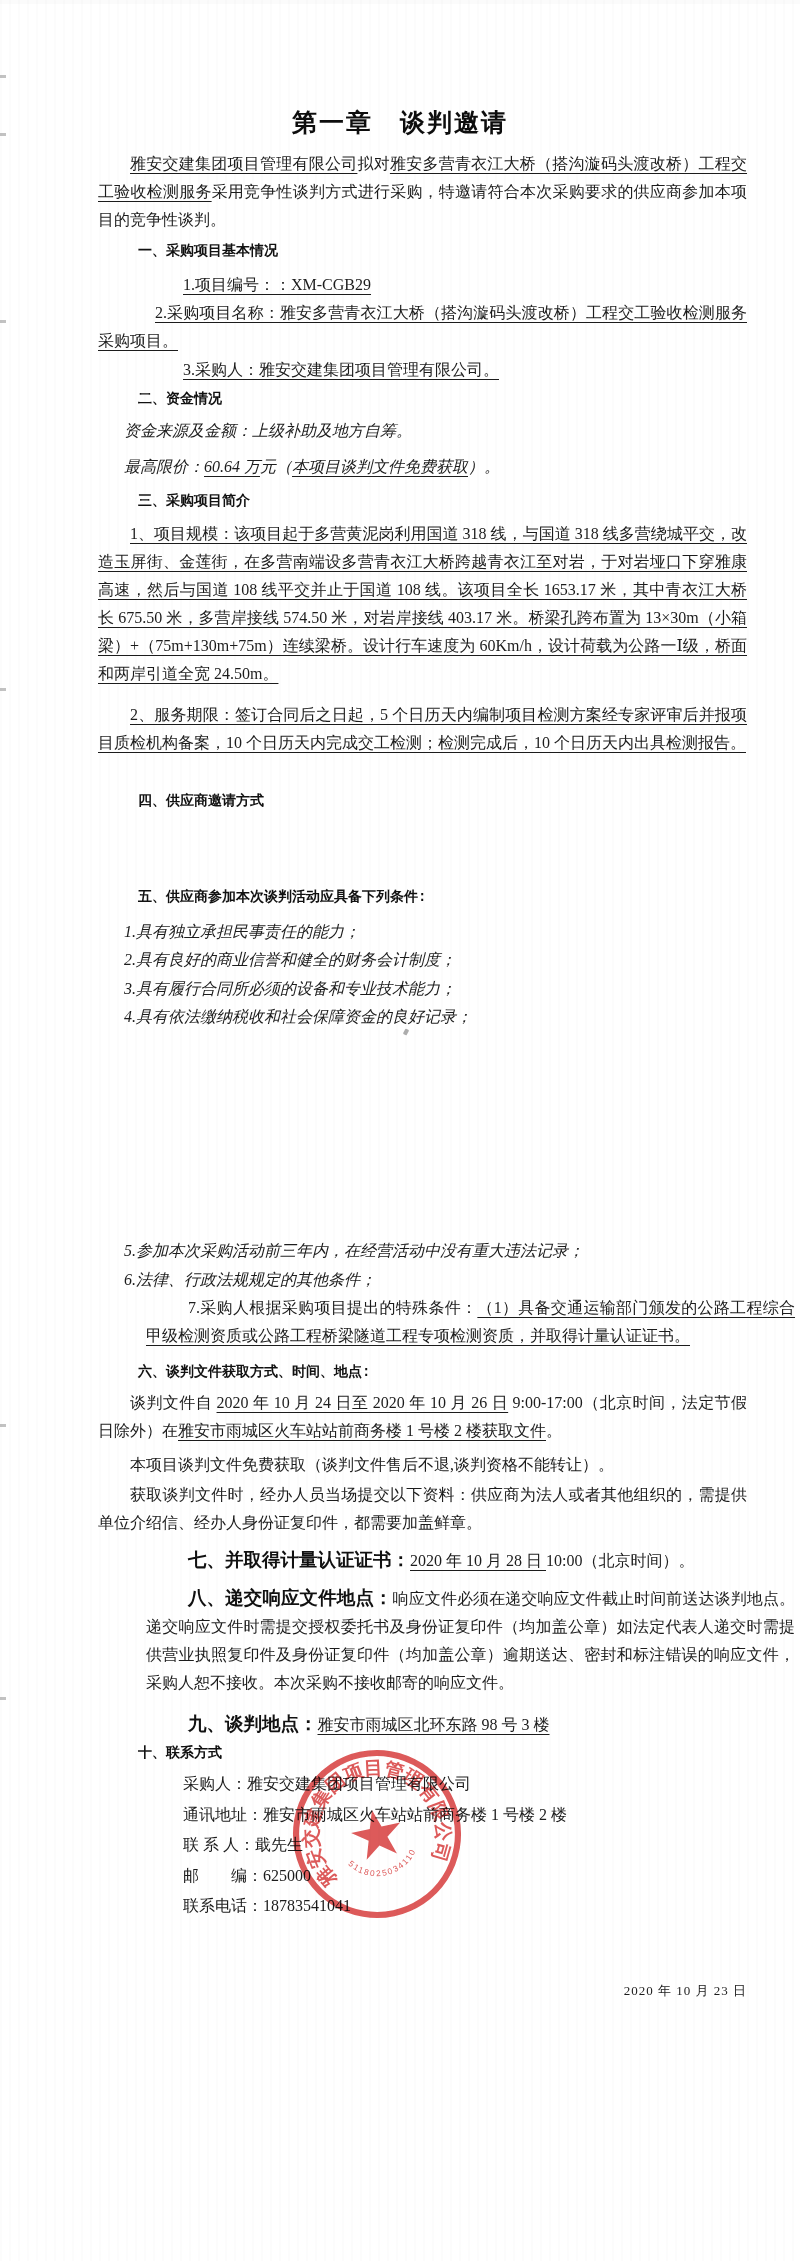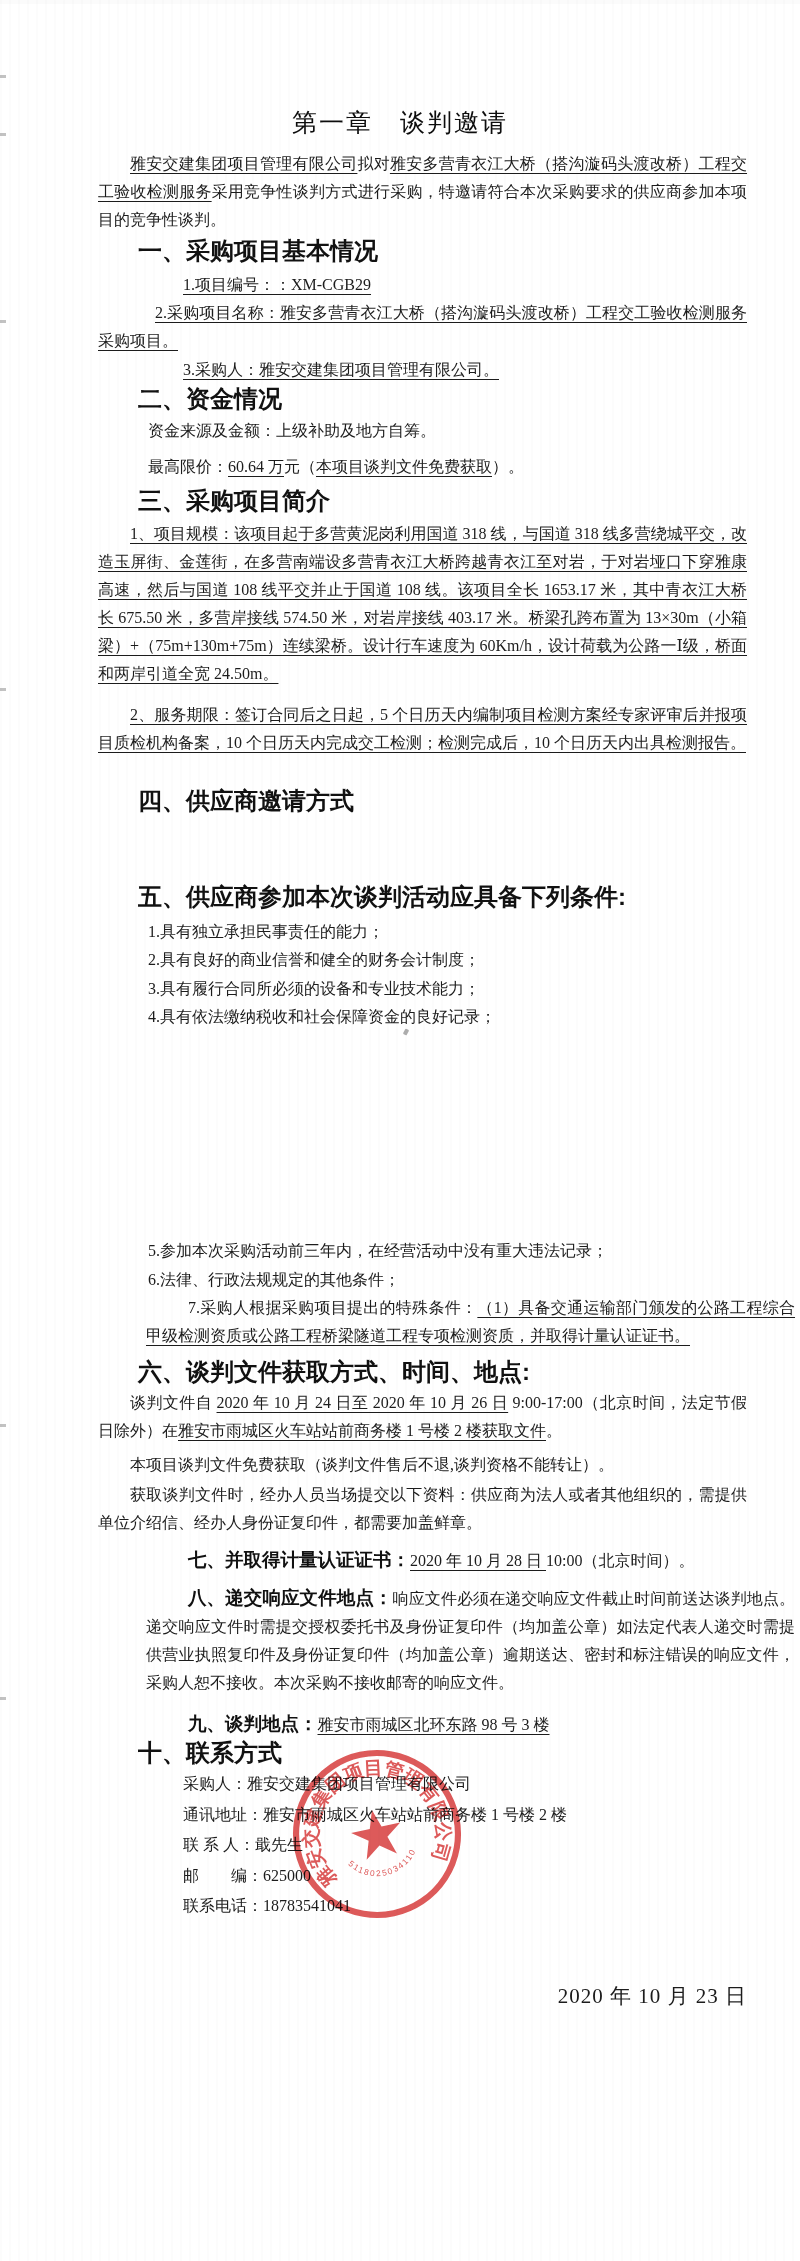--- a/index.html
+++ b/index.html
@@ -10,32 +10,32 @@
       repeating-linear-gradient(90deg, rgba(0,0,0,0.012) 0 2px, rgba(0,0,0,0) 2px 9px),
       linear-gradient(180deg, rgba(0,0,0,0.015) 0 4px, rgba(0,0,0,0) 4px);
     font-family:"Liberation Serif","DejaVu Serif",serif;
     color:#1c1c1c; overflow:hidden;
   }
   .blk { position:absolute; left:98px; width:649px; font-size:16px; line-height:28px;
          text-align:justify; text-justify:inter-character; }
   .single { text-align:left; }
   .ind { text-indent:32px; }
   .ind40 { text-indent:42px;margin-left:48px; }
-  .ml  { left:148px; width:607px; }
+  .ml  { left:124px; width:607px;font-style:italic; }
   .ml2 { left:155px; width:592px;margin-left:28px; }
-  .h { position:absolute; font-family:Liberation Sans, sans-serif;
-       font-weight:bold; font-size:24px; line-height:26px; color:#111; white-space:nowrap; }
+  .h { position:absolute; font-family:Liberation Mono, monospace;
+       font-weight:bold; font-size:14px; line-height:26px; color:#111; white-space:nowrap; }
   .hil { font-family:"Liberation Sans","DejaVu Sans",sans-serif; font-weight:bold; font-size:18.5px; color:#111; }
   .u { text-decoration:underline; text-underline-offset:4px; text-decoration-thickness:1px; }
   .title { position:absolute; top:106px; left:0; width:800px; text-align:center;
-           font-family:"Liberation Sans","DejaVu Sans",sans-serif; font-weight:normal;
+           font-family:"Liberation Sans","DejaVu Sans",sans-serif; font-weight:bold;
            font-size:25px; letter-spacing:2px; color:#0d0d0d; }
   .contact { position:absolute; left:183px; top:1769px; font-size:16px; line-height:30.5px; }
   .date { position:absolute; top:1982px; left:98px; width:649px; text-align:right;
-          font-size:21px; letter-spacing:1px; }
+          font-size:13px; letter-spacing:1px; }
   .seal { position:absolute; left:289px; top:1746px; width:176px; height:176px;
           transform:rotate(-12deg); opacity:0.88; mix-blend-mode:multiply; }
   .speck { position:absolute; left:404px; top:1029px; width:4px; height:6px;
            border-radius:1px; background:#6a6a6a; opacity:.55; transform:rotate(28deg); }
   .tick { position:absolute; left:0; width:6px; height:3px; background:#777; opacity:.45; }
 </style>
 </head>
 <body>
 
 <div class="page">

